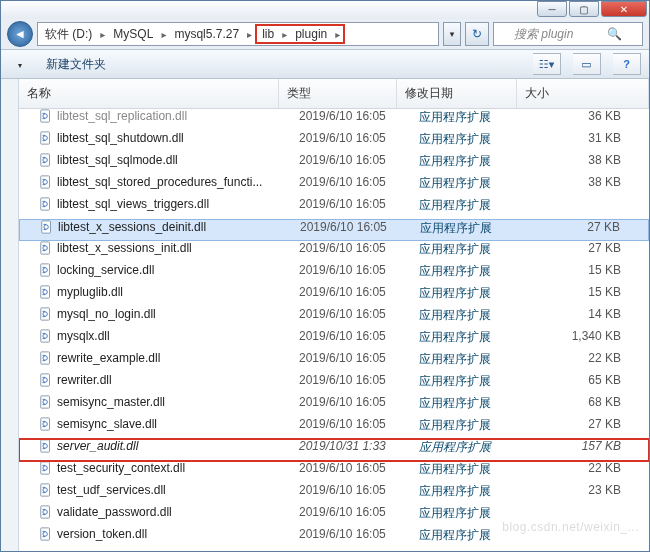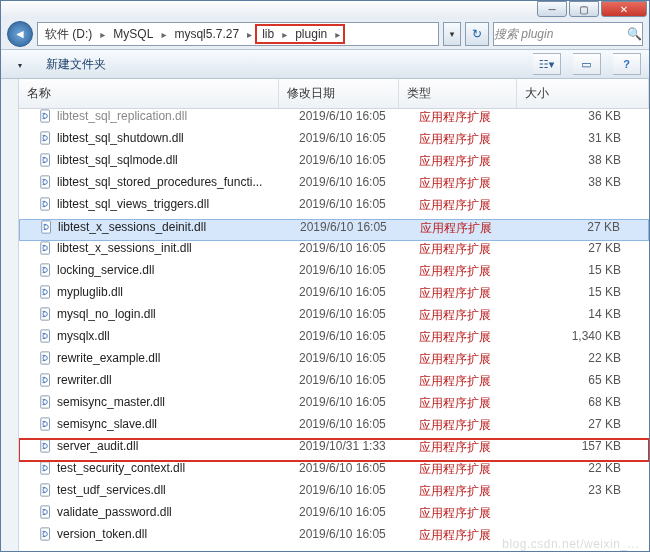--- a/index.html
+++ b/index.html
@@ -9,50 +9,50 @@
   .win-btn { width:30px; height:16px; margin-left:2px; border:1px solid #7a8fa6; border-radius:0 0 3px 3px; display:flex; align-items:center; justify-content:center; font-size:10px; background:linear-gradient(#f7fbff,#cfdbe8); color:#333;}
   .win-btn.close { background:linear-gradient(#e86a5e,#c8382c); color:#fff; width:46px;}
   .addrbar { height:30px; display:flex; align-items:center; padding:3px 6px; gap:4px; }
   .nav-back { width:26px; height:26px; border-radius:50%; background:radial-gradient(#6fa8dc,#2a5d94); border:1px solid #2a5d94; display:flex; align-items:center; justify-content:center; color:#fff; font-size:12px;}
   .breadcrumb { flex:1; height:24px; background:#fff; border:1px solid #8b9cb0; display:flex; align-items:center; padding:0 2px; overflow:hidden; }
   .crumb { display:flex; align-items:center; padding:0 5px; height:100%; color:#333; white-space:nowrap;}
   .crumb-sep { color:#666; padding:0 3px; font-size:10px;}
   .hl-red { border:2px solid #d63324; padding:1px 0; }
   .drop-btn { width:18px; height:24px; border:1px solid #8b9cb0; background:linear-gradient(#f7fbff,#d8e2ec); display:flex; align-items:center; justify-content:center; font-size:9px; color:#333;}
   .refresh-btn { width:24px; height:24px; border:1px solid #8b9cb0; background:linear-gradient(#f7fbff,#d8e2ec); display:flex; align-items:center; justify-content:center; color:#1b5fa6;}
-  .search { width:150px; height:24px; background:#fff; border:1px solid #8b9cb0; display:flex; align-items:center; padding:0 0; color:#888; font-style:italic;}
+  .search { width:150px; height:24px; background:#fff; border:1px solid #8b9cb0; display:flex; align-items:center; padding:0 20px; color:#888; font-style:italic;}
   .search .mag { margin-left:auto; color:#4a6d95; font-style:normal;}
   .toolbar { height:30px; background:linear-gradient(#f7fbff,#dde6ef); border-top:1px solid #b7c4d2; border-bottom:1px solid #b7c4d2; display:flex; align-items:center; padding:0 8px; gap:12px;}
   .tool-item { color:#1b3f66; padding:3px 6px;}
   .tool-item .tri { font-size:8px; margin-left:3px; color:#333;}
   .spacer { flex:1; }
   .view-btn { width:28px; height:22px; border:1px solid #aab8c6; background:linear-gradient(#fdfdfe,#e6ecf3); display:flex; align-items:center; justify-content:center; color:#2a5d94; font-size:11px; border-left:none;}
   .view-btn:first-of-type{border-left:1px solid #aab8c6;}
   .content { display:flex; height:calc(100% - 78px); }
   .sidebar { width:18px; background:#eef3f8; border-right:1px solid #cfd8e2;}
   .filepane { flex:1; background:#fff; overflow:hidden; position:relative;}
   .cols { display:flex; height:30px; align-items:center; background:linear-gradient(#fdfdfe,#eef2f6); border-bottom:1px solid #d0d7de; font-size:12px; color:#333;}
   .col { padding:4px 8px; border-right:1px solid #d9dfe5; height:100%; display:flex; align-items:center;}
   .c-name { width:260px;} .c-date{ width:120px;} .c-type{ width:118px;} .c-size{ flex:1; justify-content:flex-start;}
   .rows { overflow-y:auto; height:calc(100% - 30px); }
   .row { display:flex; height:22px; align-items:flex-start; font-size:12px; color:#222; padding-left:14px;}
   .row.selected { background:#d6e7fb; border:1px solid #8fb7e4; height:22px;}
-  .row.highlight-red { outline:2px solid #d63324; outline-offset:-1px;}
+  .row.highlight-red { outline:2px solid #d63324; outline-offset:-1px;font-style:italic;}
   .cell { padding:0 6px; overflow:hidden; white-space:nowrap; text-overflow:ellipsis;}
   .cell.name { width:260px; display:flex; align-items:center; gap:4px;}
   .cell.date { width:120px; color:#555;}
-  .cell.type { width:118px; color:#b91c1c;}
+  .cell.type { width:118px; color:#0c4a6e;}
   .cell.size { flex:1; text-align:right; padding-right:28px; color:#555;}
   .fico { width:14px; height:14px; display:inline-flex; align-items:center; justify-content:center;}
   .fico svg { width:14px; height:14px;}
   .dim { color:#888;}
   .rows::-webkit-scrollbar{width:16px;}
   .rows::-webkit-scrollbar-thumb{background:#c4cdd6;border:1px solid #9aa6b2;}
   .rows::-webkit-scrollbar-track{background:#eef1f4;}
-  .watermark { position:absolute; right:10px; bottom:0; color:rgba(0,0,0,.15); font-size:12px; letter-spacing:.5px; pointer-events:none;}
+  .watermark { position:absolute; right:10px; bottom:17px; color:rgba(0,0,0,.15); font-size:12px; letter-spacing:.5px; pointer-events:none;}
 </style>
 </head>
 <body>
 
 <div class="window">
 
   <div class="titlebar">
     <div class="win-btn">
         <span>─</span>
       </div>
@@ -108,22 +108,22 @@
     <div class="view-btn">
         <span style="color:#2a6fc9;font-weight:bold">?</span>
       </div>
   </div>
 
   <div class="content">
     <div class="sidebar"></div>
     <div class="filepane">
       <div class="cols">
         <div class="col c-name">名称</div>
+        <div class="col c-type">类型</div>
         <div class="col c-date">修改日期</div>
-        <div class="col c-type">类型</div>
         <div class="col c-size">大小</div>
       </div>
       <div class="rows" id="rows">
           <div class="row">
             <div class="cell name dim">
               <span class="fico">
                 <svg viewBox="0 0 16 16">
                   <rect x="2" y="1" width="10" height="14" rx="1" fill="#fff" stroke="#7a8fa6"></rect>
                   <circle cx="7" cy="8" r="2.5" fill="none" stroke="#3a6fb0"></circle>
                   <path d="M4 5 h3 M4 11 h3" stroke="#3a6fb0"></path>

